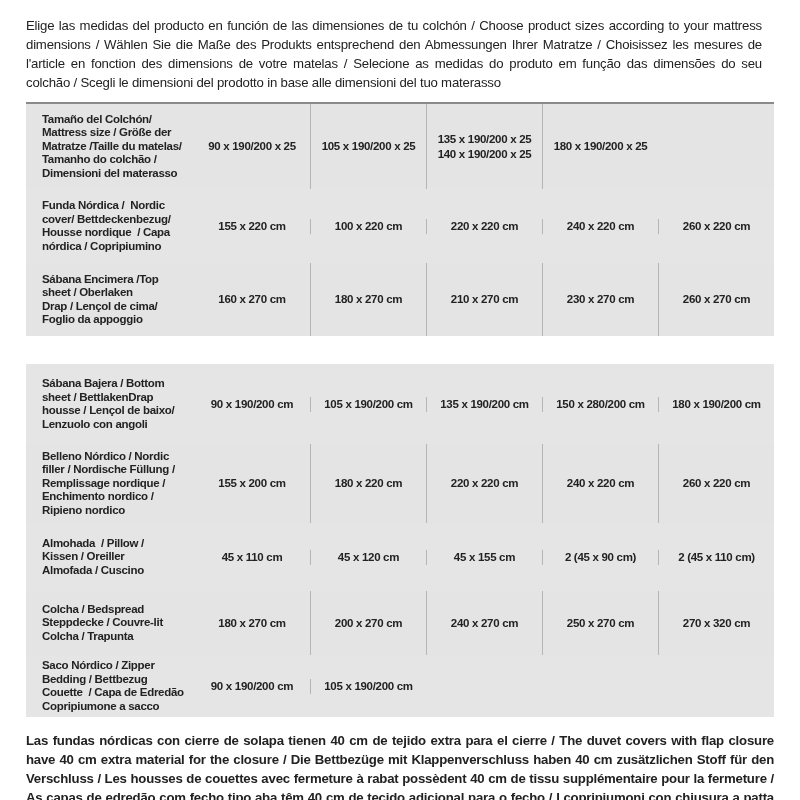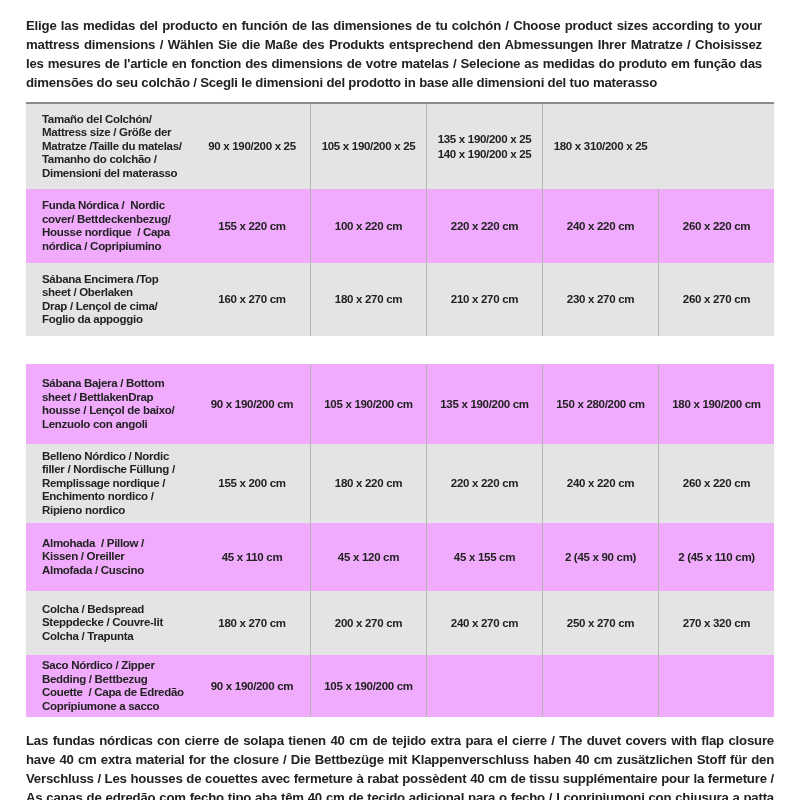--- a/index.html
+++ b/index.html
@@ -8,37 +8,37 @@
     background:#ffffff;
     font-family:"Liberation Sans", sans-serif;
     color:#1e1e1e;
     overflow:hidden;
     box-sizing:border-box;
     -webkit-font-smoothing:antialiased;
   }
   .page{padding:16px 26px 0 26px;}
   .intro{
     font-size:13.2px;
-    font-weight:700;
+    font-weight:400;
     line-height:19px;
     text-align:justify;
     letter-spacing:-0.2px;
     margin:0 12px 10px 0;
     color:#222;
   }
   .size-table{
     width:748px;
     border-top:2px solid #8a8a8a;
   }
   .trow{
     display:flex;
     width:748px;
   }
   .trow.gray{background:#e4e4e4;}
-  .trow.white{background:#f0abfc;}
+  .trow.white{background:#e5e5e5;align-items:center;}
   .trow:nth-child(1){height:85px;}
   .trow:nth-child(2){height:74px;}
   .trow:nth-child(3){height:73px;}
   .trow:nth-child(4){height:80px;margin-top:28px;}
   .trow:nth-child(5){height:79px;}
   .trow:nth-child(6){height:68px;}
   .trow:nth-child(7){height:64px;}
   .trow:nth-child(8){height:62px;}
   .tlabel{
     width:168px;
@@ -91,21 +91,21 @@
     <div class="trow gray">
       <div class="tlabel">Tamaño del Colchón/
 Mattress size / Größe der
 Matratze /Taille du matelas/
 Tamanho do colchão /
 Dimensioni del materasso</div>
       <div class="tcell">90 x 190/200 x 25</div>
       <div class="tcell">105 x 190/200 x 25</div>
       <div class="tcell">135 x 190/200 x 25
 140 x 190/200 x 25</div>
-      <div class="tcell">180 x 310/200 x 25</div>
+      <div class="tcell">180 x 190/200 x 25</div>
     </div>
 
     <div class="trow white">
       <div class="tlabel">Funda Nórdica /  Nordic
 cover/ Bettdeckenbezug/
 Housse nordique  / Capa
 nórdica / Copripiumino</div>
       <div class="tcell">155 x 220 cm</div>
       <div class="tcell">100 x 220 cm</div>
       <div class="tcell">220 x 220 cm</div>

